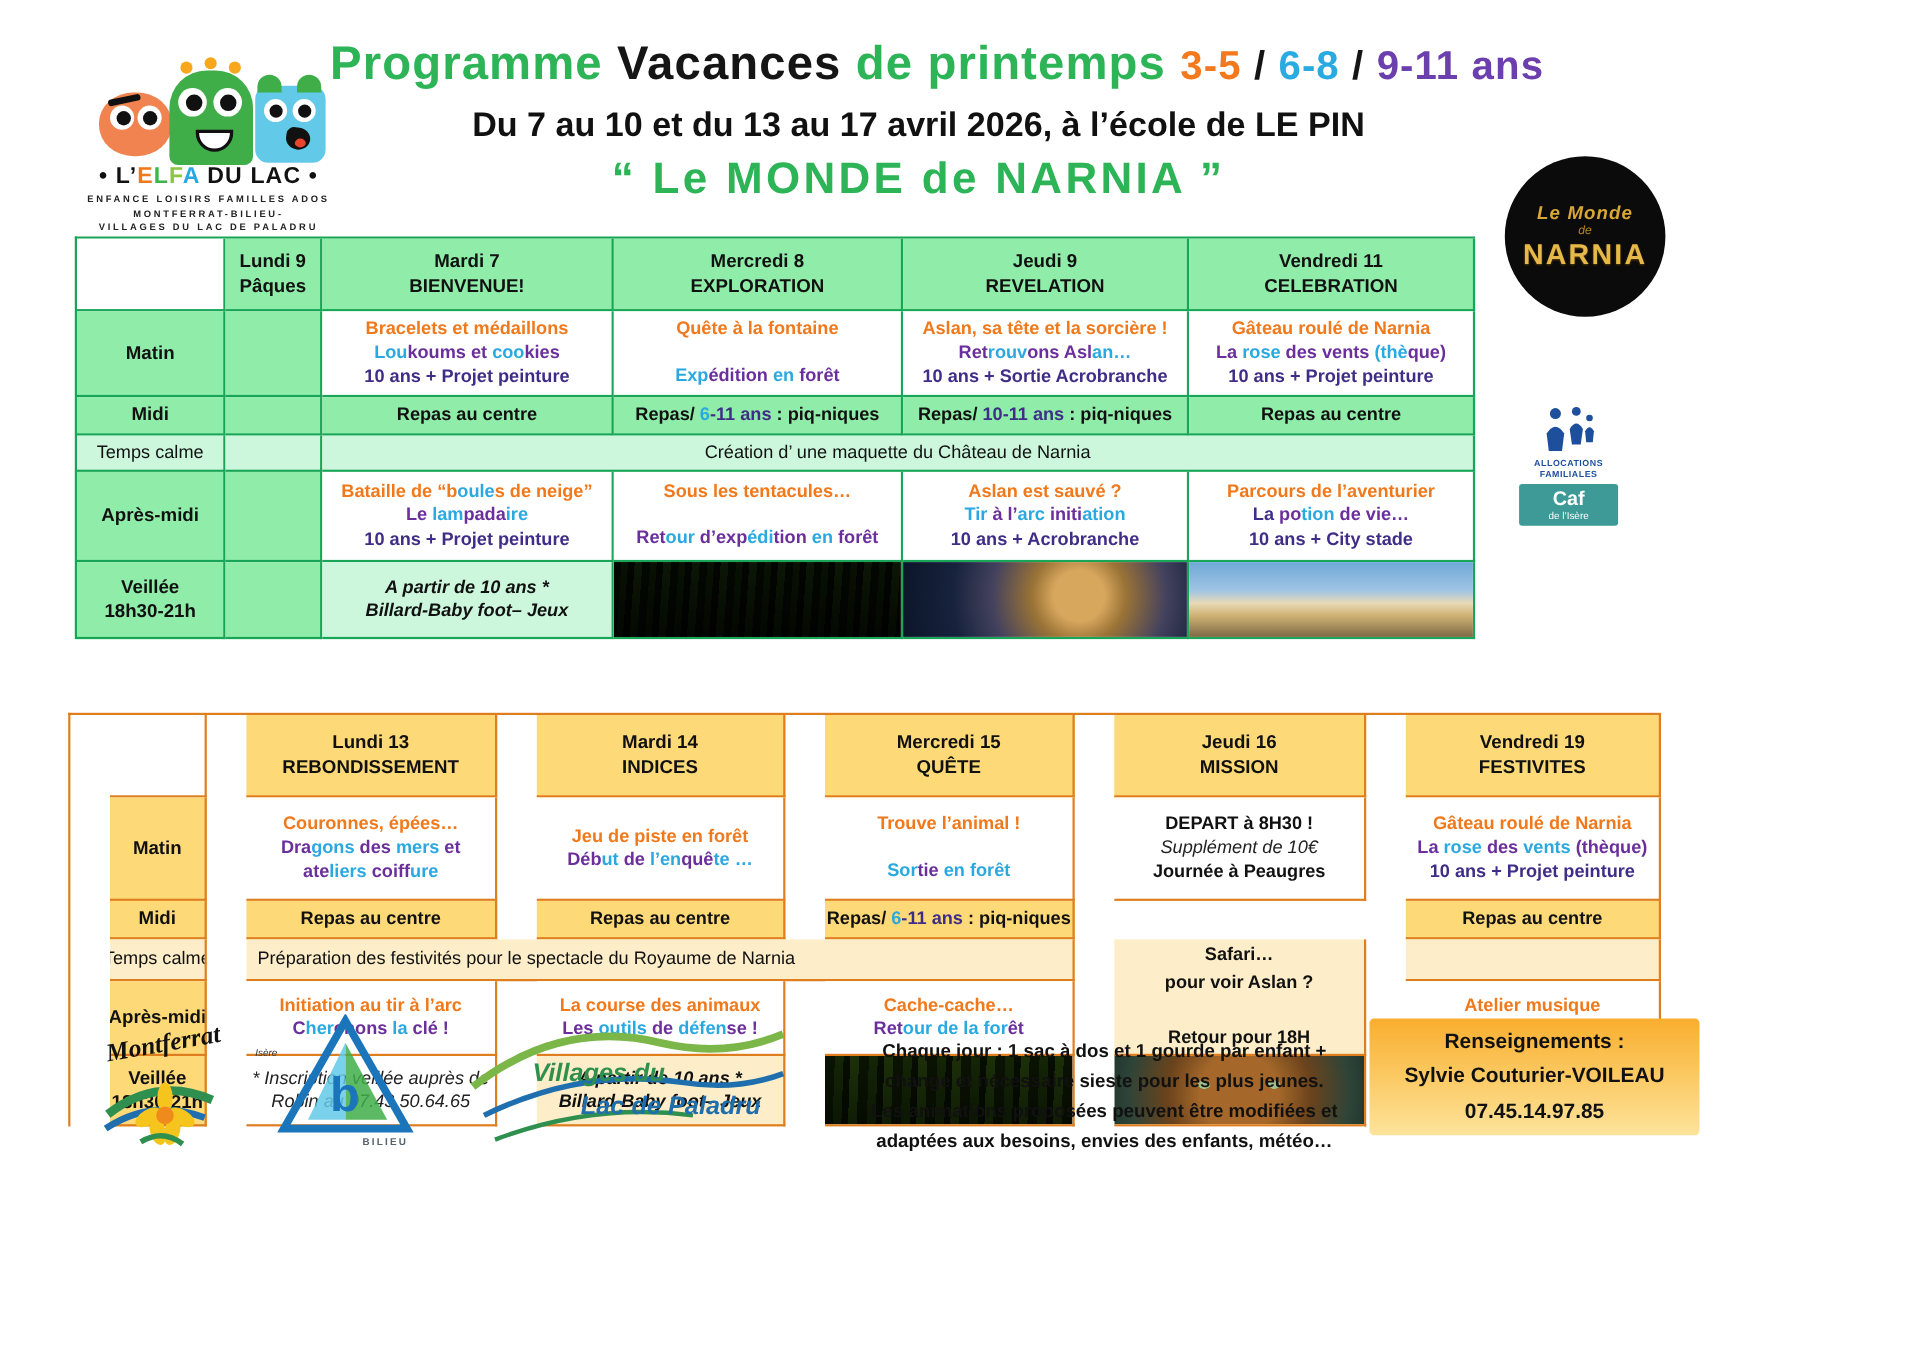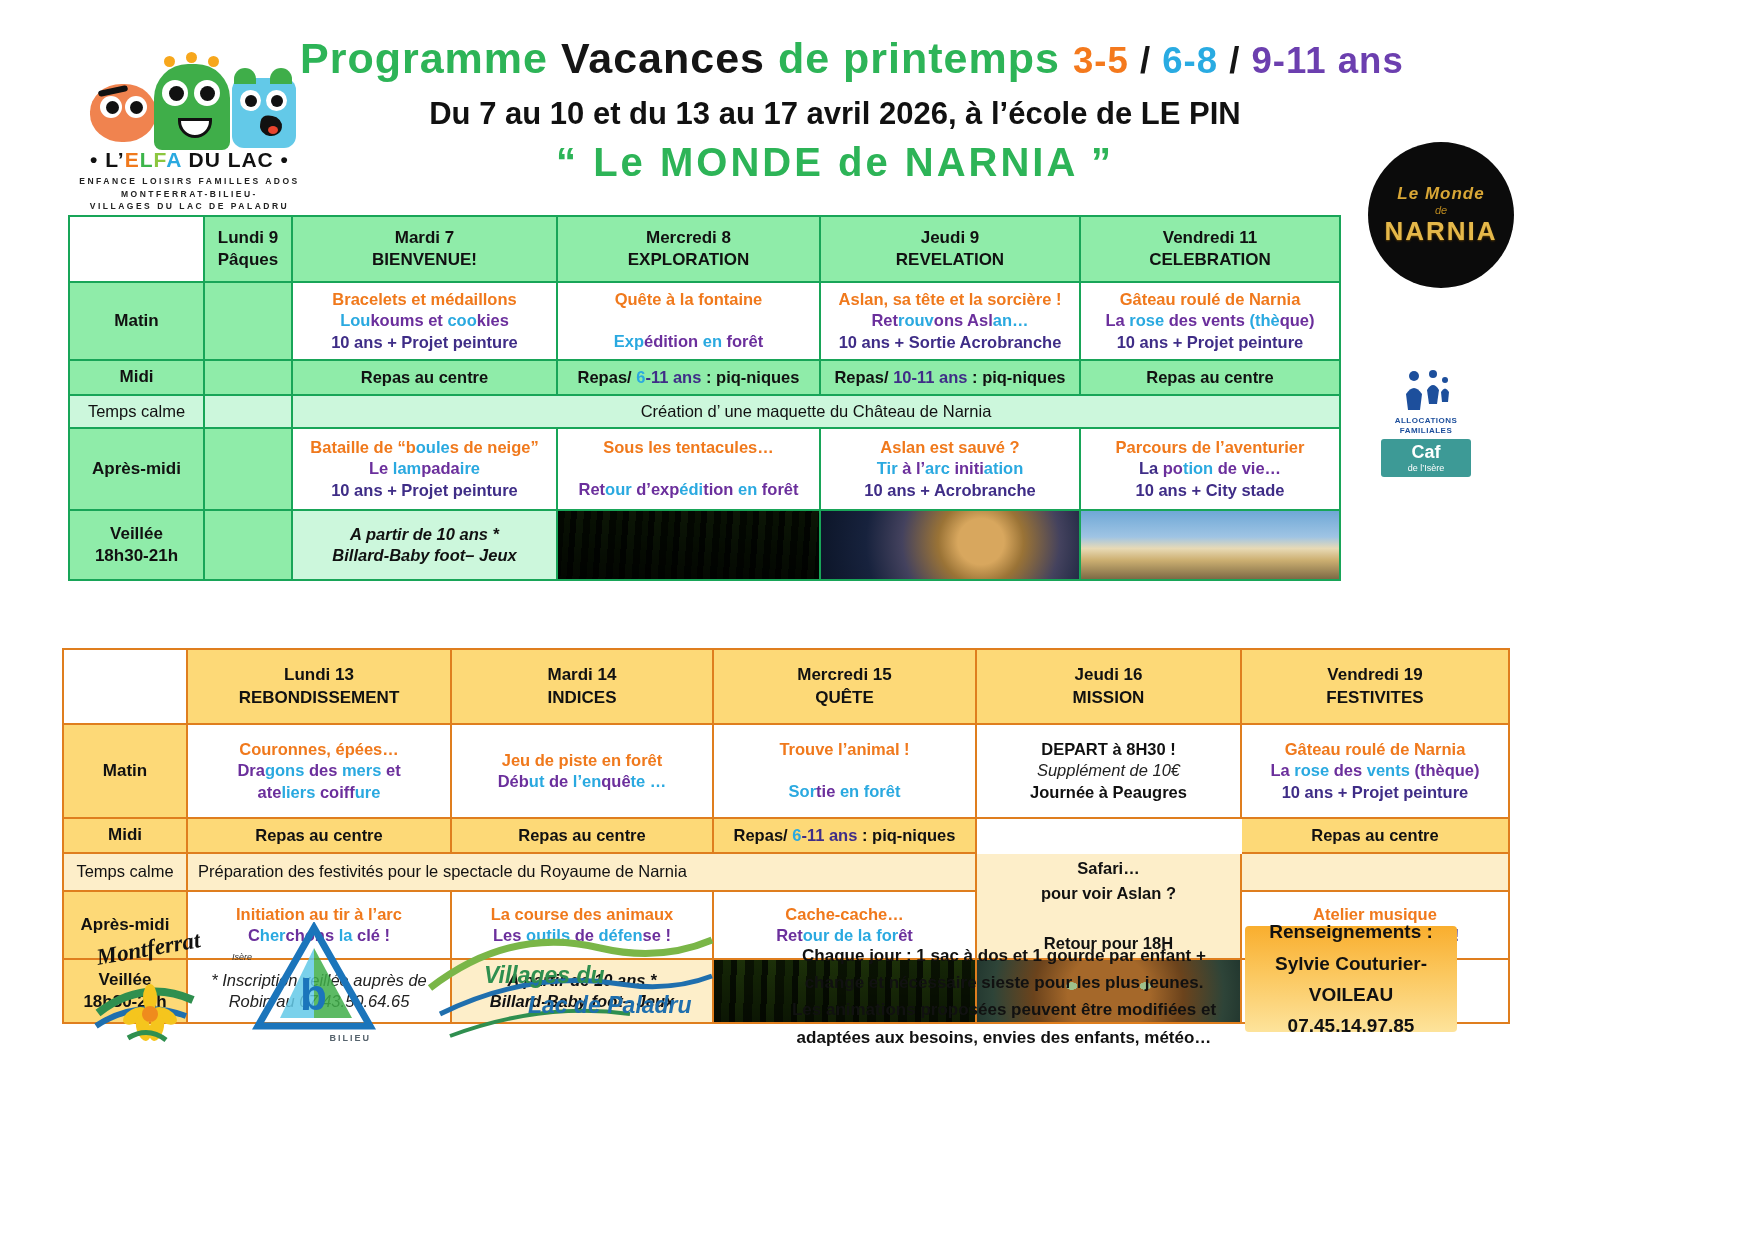--- a/index.html
+++ b/index.html
@@ -55,21 +55,21 @@
   .tbl{position:absolute;display:grid;}
   #t1{left:68px;top:215px;
       grid-template-columns:135px 88px 265px 263px 260px 260px;
       grid-template-rows:66px 78px 35px 33px 82px 70px;
       border-top:2.5px solid #18a558;border-left:2.5px solid #18a558;}
   #t1 .cell{border-right:2.5px solid #18a558;border-bottom:2.5px solid #18a558;}
   #t2{left:62px;top:648px;
       grid-template-columns:124px 264px 262px 263px 265px 268px;
       grid-template-rows:75px 94px 35px 38px 68px 64px;
       border-top:2.5px solid #df7e1e;border-left:2.5px solid #df7e1e;}
-  #t2 .cell{border-right:2.5px solid #df7e1e;border-bottom:2.5px solid #df7e1e;}
+  #t2 .cell{border-right:2.5px solid #df7e1e;border-bottom:2.5px solid #df7e1e;margin-left:36px;}
   .cell{box-sizing:border-box;display:flex;flex-direction:column;justify-content:center;align-items:center;
         text-align:center;font-weight:700;font-size:16.5px;line-height:1.3;padding:2px 3px;overflow:hidden;background:#fff;}
   .bg-g{background:#8feca9;}
   .bg-gl{background:#ccf7dc;}
   .bg-y{background:#fdd977;}
   .bg-yl{background:#fdeec9;}
   .bg-w{background:#fff;}
   .lbl{font-size:17px;}
   .lbl-n{font-weight:500;font-size:16.5px;}
   .left{align-items:flex-start;text-align:left;padding-left:10px;}
@@ -85,21 +85,21 @@
   .ph-castle{background:linear-gradient(180deg,#6fa8d6 0%,#9fc4e4 38%,#e8dab6 55%,#cdb072 72%,#7d6a45 100%);}
   .ph-forest2{background:
      repeating-linear-gradient(92deg,#2c3d17 0 9px,#5c7a33 9px 17px,#1c2a10 17px 23px,#7d9c4a 23px 31px),
      linear-gradient(180deg,#3a4f1f,#202e12);background-blend-mode:multiply;}
   .ph-lion-eyes{background:
      radial-gradient(ellipse 9px 6px at 36% 42%,#9fc08a 0 60%,rgba(0,0,0,0) 65%),
      radial-gradient(ellipse 9px 6px at 64% 42%,#9fc08a 0 60%,rgba(0,0,0,0) 65%),
      radial-gradient(circle at 50% 55%,#a5682a 0 30%,#6b431c 55%,#2e4438 85%,#22372f 100%);}
   
   #footer-note{left:770px;top:942px;width:468px;text-align:center;font-size:17px;font-weight:700;line-height:1.6;}
-  #contact-box{left:1245px;top:926px;width:212px;height:106px;border-radius:4px;
+  #contact-box{left:1245px;top:926px;width:300px;height:106px;border-radius:4px;
      background:linear-gradient(180deg,#f9ae2e 0%,#fbc75e 45%,#fde39b 100%);
      display:flex;flex-direction:column;justify-content:center;text-align:center;
      font-size:19px;font-weight:700;line-height:1.65;color:#111;}
   
   #montferrat{left:88px;top:918px;width:170px;height:140px;}
   #montferrat .mf-text{position:absolute;left:8px;top:18px;font-size:23px;font-style:italic;font-weight:700;
      font-family:"Liberation Serif","DejaVu Serif",serif;transform:rotate(-10deg);}
   #montferrat .mf-isere{position:absolute;right:6px;top:34px;font-size:9px;font-style:italic;color:#333;}
   
   #bilieu{left:252px;top:922px;width:125px;height:125px;}

